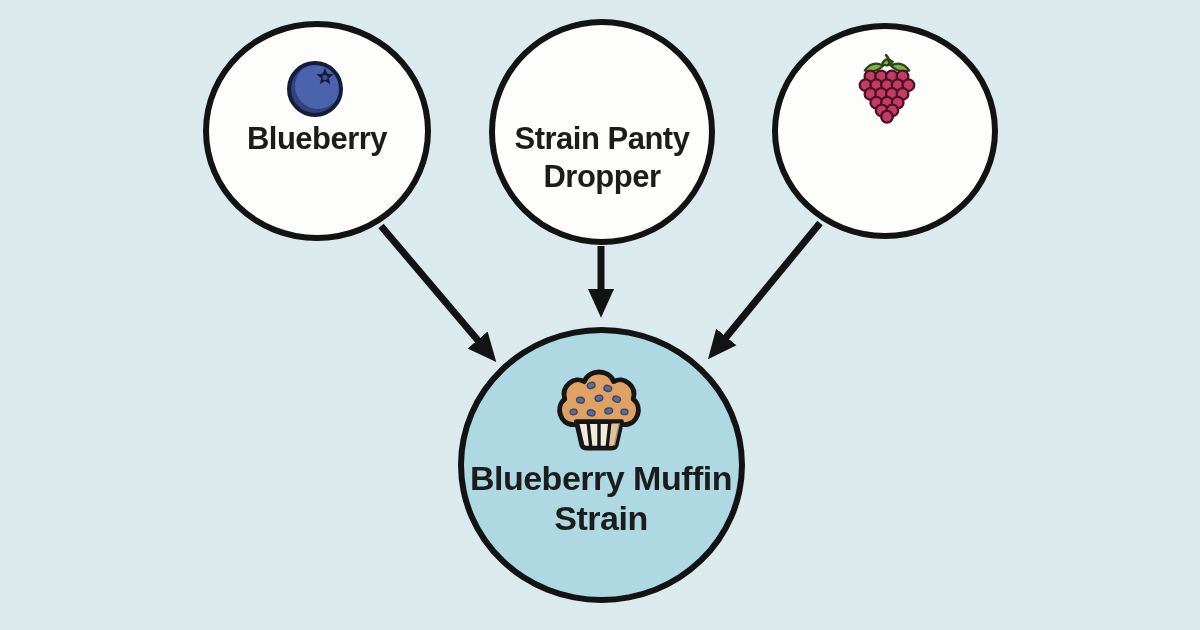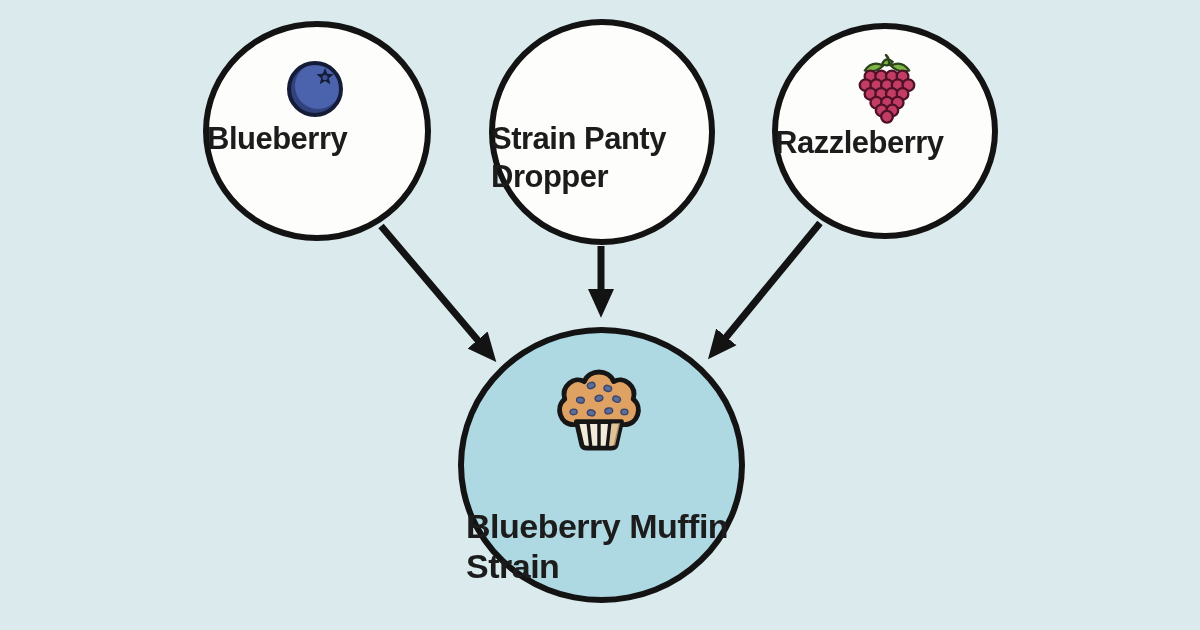--- a/index.html
+++ b/index.html
@@ -11,21 +11,21 @@
     position: relative; width: 1200px; height: 630px;
     background: var(--bg, #dbebed);
   }
   .node {
     position: absolute; border-radius: 50%;
     border: 6px solid var(--outline, #131313);
     box-sizing: border-box; background: #fdfdfb;
   }
   .node.result { background: var(--result-fill, #aed9e2); }
   .node-label {
-    position: absolute; 
+    position: absolute; text-align: center;
     font-weight: 700; color: var(--text, #1c1c1c);
     letter-spacing: -0.5px; white-space: normal;
   }
   .label-parent { font-size: 31px; line-height: 38px; }
   .label-result { font-size: 34px; line-height: 40px; }
   .icon { position: absolute; }
   .arrows { position: absolute; left: 0; top: 0; }
   .arrows line { stroke: var(--outline, #131313); stroke-width: 7; }
 </style>
 </head>
@@ -69,21 +69,20 @@
         <circle cx="40" cy="41" r="6"></circle>
         <circle cx="51" cy="41" r="6"></circle>
       <circle cx="24" cy="50" r="6"></circle>
         <circle cx="35" cy="50" r="6"></circle>
         <circle cx="46" cy="50" r="6"></circle>
       <circle cx="29.5" cy="58" r="6"></circle>
         <circle cx="40.5" cy="58" r="6"></circle>
       <circle cx="35" cy="64.5" r="6"></circle>
     </g>
   </svg>
-  <div class="node-label label-parent" style="left:775px; top:124px; width:220px;">Razzleberry</div>
 
   <div class="node result" style="left:458px; top:327px; width:287px; height:276px;"></div>
   <svg class="icon" style="left:550px; top:362px;" width="98" height="90" viewBox="0 0 100 92">
     <path d="M24 64 C10 64 5 46 15 38 C11 24 25 14 35 20 C40 7 60 7 65 20 C75 14 89 24 85 38 C95 46 90 64 76 64 Z" fill="#e0a263" stroke="#161616" stroke-width="5" stroke-linejoin="round"></path>
     <g fill="#5c6e97" stroke="#39446b" stroke-width="1.4">
       <ellipse cx="42" cy="24" rx="4" ry="3" transform="rotate(-20 42 24)"></ellipse>
       <ellipse cx="59" cy="27" rx="4" ry="3" transform="rotate(15 59 27)"></ellipse>
       <ellipse cx="31" cy="39" rx="4" ry="3" transform="rotate(10 31 39)"></ellipse>
       <ellipse cx="50" cy="37" rx="4" ry="3" transform="rotate(-15 50 37)"></ellipse>
       <ellipse cx="68" cy="38" rx="4" ry="3" transform="rotate(20 68 38)"></ellipse>
@@ -93,21 +92,21 @@
       <ellipse cx="76" cy="51" rx="3.6" ry="2.8"></ellipse>
     </g>
     <path d="M27 61 L73 61 L67.5 85 Q66.5 88 62 88 L38 88 Q33.5 88 32.5 85 Z" fill="#f1e9da" stroke="#161616" stroke-width="5" stroke-linejoin="round"></path>
     <path d="M63 62.5 L71.5 62.5 L66.5 85 L60.5 86 Z" fill="#d9b583" opacity="0.75"></path>
     <g stroke="#161616" stroke-width="3.5" stroke-linecap="round">
       <path d="M39 63 L41.5 86"></path>
       <path d="M50 63 L50 86"></path>
       <path d="M61 63 L58.5 86"></path>
     </g>
   </svg>
-  <div class="node-label label-result" style="left:466px; top:458px; width:270px;margin-top:48px;">Blueberry Muffin Strain</div>
+  <div class="node-label label-result" style="left:466px; top:458px; width:270px;">Blueberry Muffin Strain</div>
 
   <svg class="arrows" width="1200" height="630" viewBox="0 0 1200 630">
     <defs>
       <marker id="ah" viewBox="0 0 12 12" refX="2" refY="6" markerWidth="4.5" markerHeight="4.5" orient="auto">
         <path d="M0 1 L11 6 L0 11 Z" fill="#131313"></path>
       </marker>
     </defs>
     <line x1="381" y1="226" x2="481" y2="344" marker-end="url(#ah)"></line>
     <line x1="601" y1="246" x2="601" y2="294" marker-end="url(#ah)"></line>
     <line x1="820" y1="223" x2="723" y2="341" marker-end="url(#ah)"></line>

